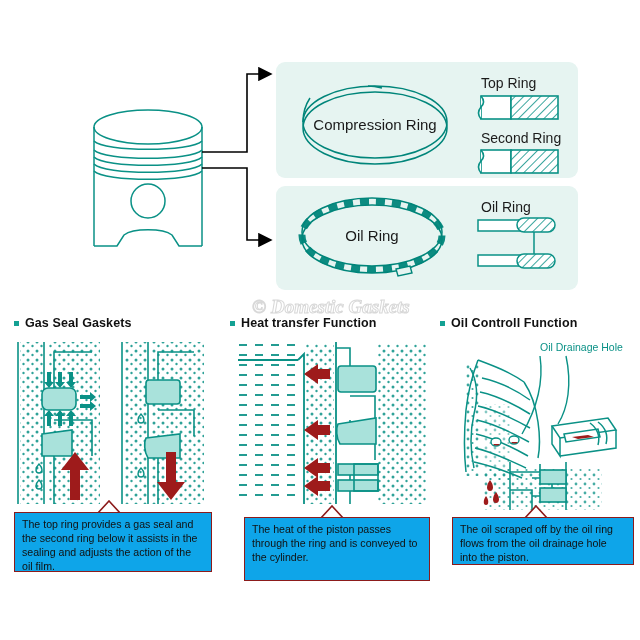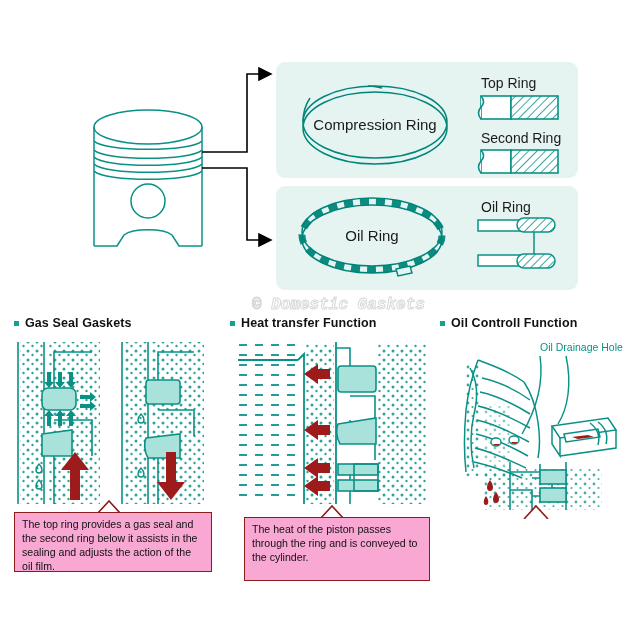--- a/index.html
+++ b/index.html
@@ -15,29 +15,29 @@
   
   .ring-label{font-size:15px;fill:#1a1a1a;font-family:"Liberation Sans",sans-serif;}
   .side-label{font-size:14px;fill:#1a1a1a;font-family:"Liberation Sans",sans-serif;}
   .panel-title{font-size:12.5px;font-weight:bold;color:#111;letter-spacing:.1px;}
   .teal-label{font-size:10.5px;fill:#0a9186;font-family:"Liberation Sans",sans-serif;}
 
   .section-head{display:flex;align-items:center;gap:6px;}
   .bullet{width:5px;height:5px;background:#14a193;display:inline-block;}
 
   .caption{
-    border:1.6px solid #8c1b1b;background:#f9a8d4;
+    border:1.6px solid #8c1b1b;background:#0ea5e9;
     font-size:10.6px;line-height:1.32;color:#111;
     padding:5px 7px 6px 7px;box-sizing:border-box;
   }
   .watermark{
     position:absolute;color:transparent;
-    font-size:16px;font-weight:bold;font-style:italic;
+    font-size:19px;font-weight:bold;font-style:italic;
     -webkit-text-stroke:1px #d8d8d8;
-    font-family:Liberation Mono, monospace;
+    font-family:Liberation Serif, serif;
     white-space:nowrap;user-select:none;
   }
 </style>
 </head>
 <body>
 
 <div class="stage">
 
   <svg class="abs" style="left:0;top:0;" width="640" height="300">
     <defs>
@@ -304,14 +304,15 @@
     <g fill="#9e1b1b">
       <path d="M42,142 c4,5 4,11 0,11 c-4,0 -4,-6 0,-11z"></path>
       <path d="M48,154 c4,5 4,11 0,11 c-4,0 -4,-6 0,-11z"></path>
       <path d="M38,158 c3,4 3,9 0,9 c-3,0 -3,-5 0,-9z"></path>
     </g>
   </svg>
 
   <svg class="abs" style="left:522px;top:505px;" width="30" height="14">
     <path d="M2,14 L14,1 L26,14" fill="none" stroke="#8c1b1b" stroke-width="1.6"></path>
   </svg>
+  <div class="abs caption" style="left:452px;top:517px;width:182px;height:48px;">The oil scraped off by the oil ring flows from the oil drainage hole into the piston.</div>
 
 </div>
 
 </body></html>

